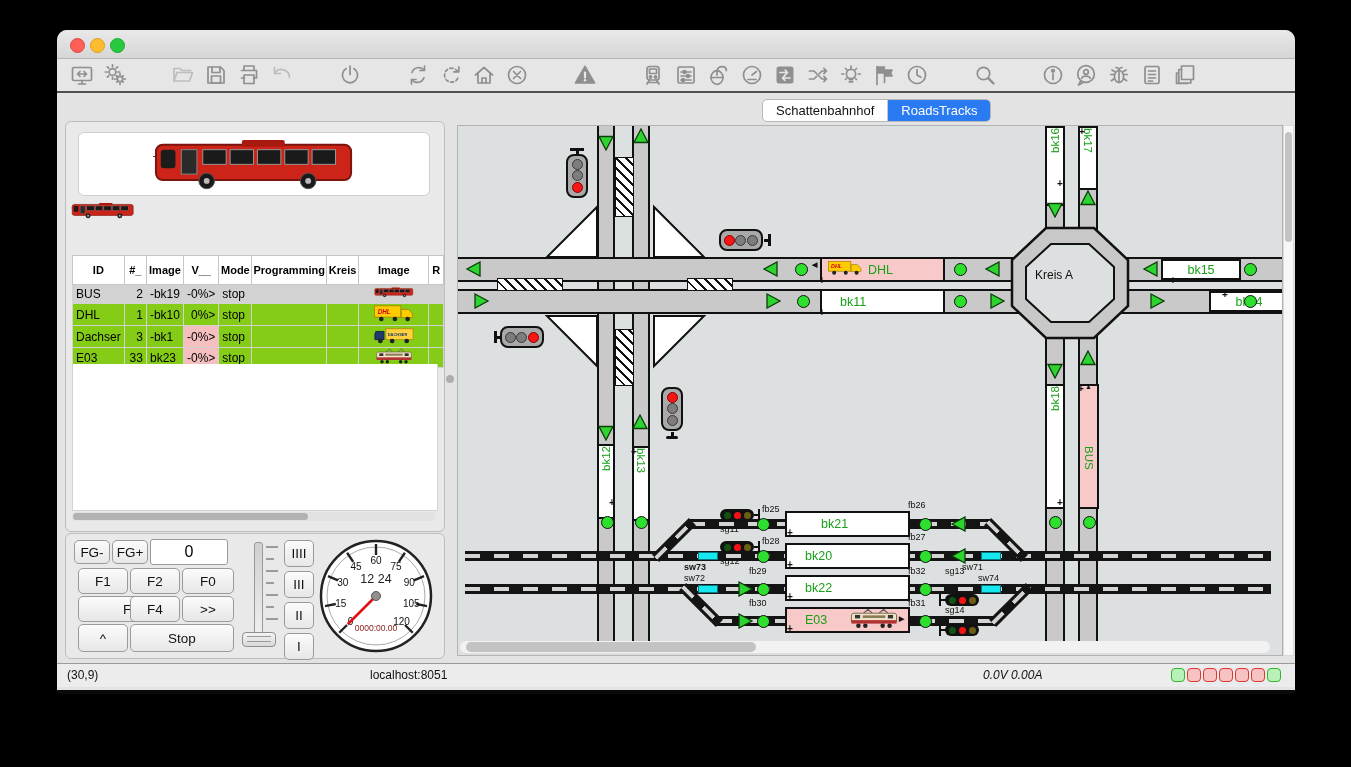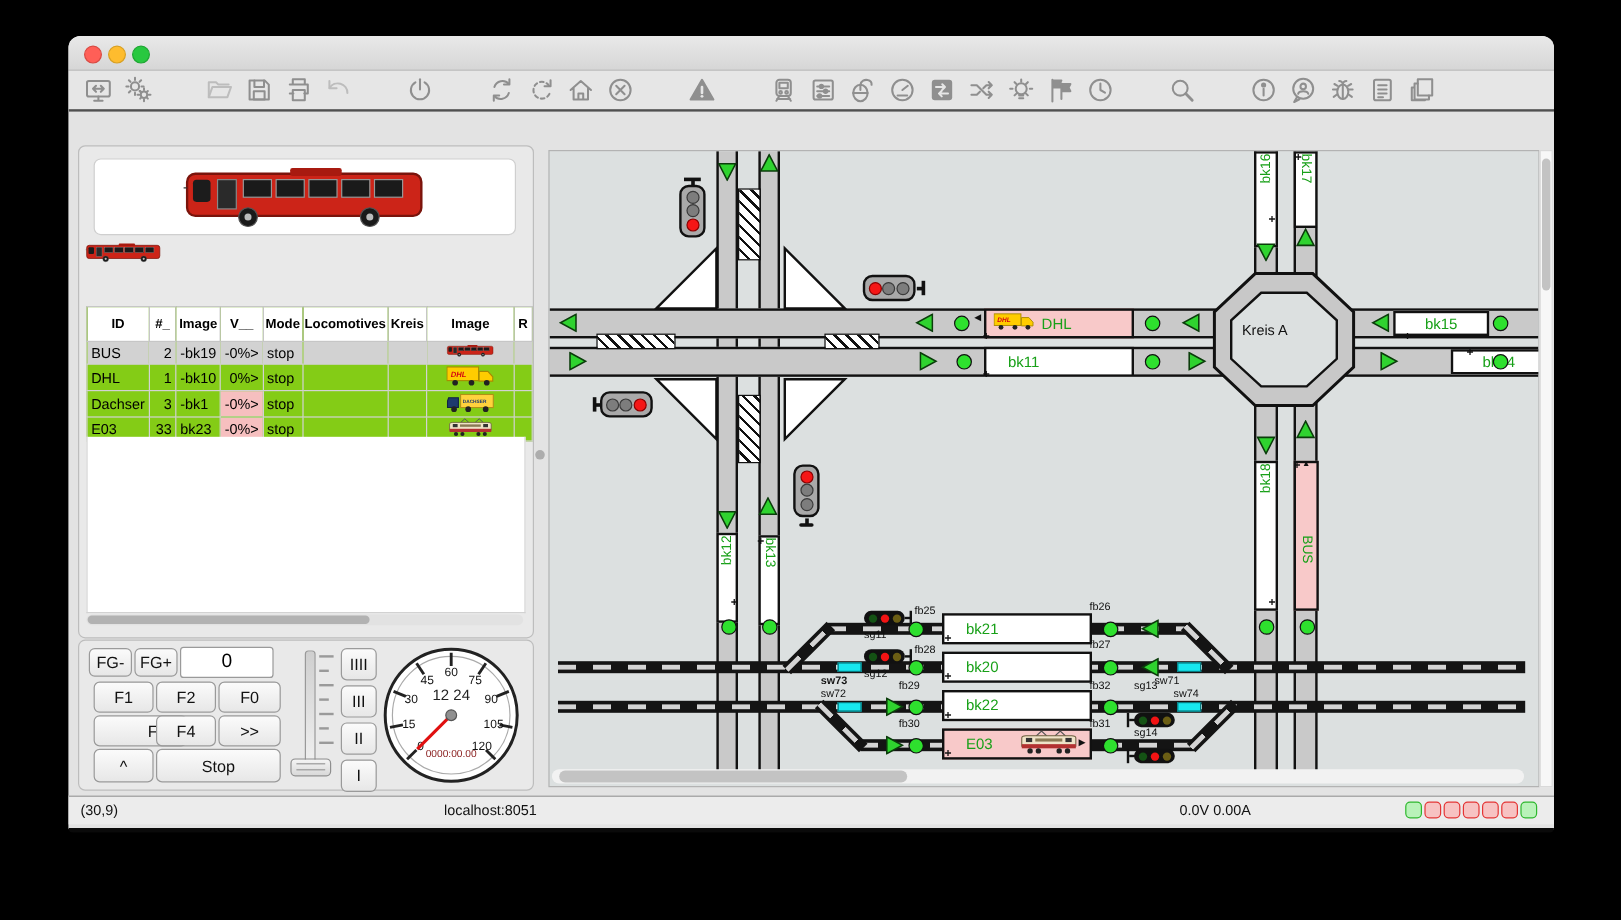--- a/index.html
+++ b/index.html
@@ -310,21 +310,21 @@
 <path d="M4 20h-3" stroke="#333"></path>
           </svg></div>
       <table class="loc" id="locTable">
           <tbody>
             <tr>
               <th style="width:40px">ID</th>
               <th style="width:22px">#_</th>
               <th style="width:30px">Image</th>
               <th style="width:30px">V__</th>
               <th style="width:32px">Mode</th>
-              <th style="width:60px">Locomotives</th>
+              <th style="width:60px">Programming</th>
               <th style="width:32px">Kreis</th>
               <th style="width:100px">Image</th>
               <th style="width:17px">R</th>
             </tr>
             <tr class="sel">
   <td>BUS</td>
               <td style="text-align:right">2</td>
               <td>-bk19</td>
   <td class="" style="text-align:right">-0%&gt;</td>
   <td>stop</td>
@@ -464,20 +464,24 @@
             <text x="83.5" y="83.5" font-size="10" text-anchor="middle" dy="0.35em" fill="#111" font-family="Liberation Sans,sans-serif">120</text>
 <text x="58" y="45" font-size="12.5" text-anchor="middle" fill="#222" font-family="Liberation Sans,sans-serif">12 24</text>
 <text x="58" y="93" font-size="8.5" text-anchor="middle" fill="#8b2020" font-family="Liberation Sans,sans-serif">0000:00.00</text>
 <line x1="58" y1="58" x2="58" y2="18" stroke="#e01010" stroke-width="2.6" transform="rotate(-135,58,58)"></line>
 <circle cx="58" cy="58" r="4.5" fill="#909090" stroke="#555"></circle>
           </svg></div>
       </div>
 
     <div class="splitdot"></div>
 
+    <div class="seg" id="tabsRight" style="left:705px;top:69px;">
+        <div class="it">Schattenbahnhof</div>
+        <div class="it on">RoadsTracks</div>
+      </div>
 
     <div class="plan" id="plan">
         <div class="vroad" style="left:139px;top:0;width:14px;height:518px;"></div>
         <div class="vroad" style="left:174px;top:0;width:14px;height:518px;"></div>
         <div class="vroad" style="left:587px;top:0;width:16px;height:518px;"></div>
         <div class="vroad" style="left:620px;top:0;width:16px;height:518px;"></div>
         <div class="hroad" style="left:0;top:131px;width:824px;height:21px;"></div>
         <div class="hroad" style="left:0;top:163px;width:824px;height:21px;"></div>
         <svg class="planimg" width="824" height="531" style="left:0;top:0;pointer-events:none;">
 <polygon points="139,81 139,131 89,131" fill="#fff" stroke="#111" stroke-width="2"></polygon>
@@ -552,21 +556,21 @@
       </div>
           <span style="margin-top:60px;">BUS</span>
         </div>
         <div class="blk  vtext-up" style="left:139px;top:318px;width:18px;height:75px;justify-content:flex-end;align-items:center;font-size:11.5px;position:absolute;">
       <span style="">bk12</span>
         </div>
         <div class="blk  vtext-dn" style="left:174px;top:320px;width:18px;height:75px;justify-content:flex-start;align-items:center;font-size:11.5px;position:absolute;">
       <span style="">bk13</span>
         </div>
         <div class="blk " style="left:327px;top:385px;width:125px;height:26px;">
-          <span class="lab" style="margin-left:14px;align-self:center;">bk21</span>
+          <span class="lab" style="margin-left:30px;align-self:center;">bk21</span>
         </div>
         <div class="blk " style="left:327px;top:417px;width:125px;height:26px;">
           <span class="lab" style="margin-left:14px;align-self:center;">bk20</span>
         </div>
         <div class="blk " style="left:327px;top:449px;width:125px;height:26px;">
           <span class="lab" style="margin-left:14px;align-self:center;">bk22</span>
         </div>
         <div class="blk pink" style="left:327px;top:481px;width:125px;height:26px;">
           <span class="lab" style="margin-left:14px;align-self:center;">E03</span>
           <span style="align-self:center;margin-left:auto;margin-right:8px;"><svg width="52" viewBox="0 0 60 24">
@@ -765,18 +769,18 @@
           <div class="th"></div>
         </div>
       </div>
     <div class="vscroll">
         <div class="th"></div>
       </div>
 
     <div class="statusbar">
       <span style="position:absolute;left:10px;top:4px;">(30,9)</span>
       <span style="position:absolute;left:313px;top:4px;">localhost:8051</span>
-      <span style="position:absolute;left:926px;top:4px;">0.0V 0.00A</span>
+      <span style="position:absolute;left:926px;top:4px;font-style:italic;">0.0V 0.00A</span>
       <span id="leds"><span class="led g" style="left: 1114px;"></span><span class="led r" style="left: 1130px;"></span><span class="led r" style="left: 1146px;"></span><span class="led r" style="left: 1162px;"></span><span class="led r" style="left: 1178px;"></span><span class="led r" style="left: 1194px;"></span><span class="led g" style="left: 1210px;"></span></span>
     </div>
 
   </div>
 </div>
 
 </body></html>

